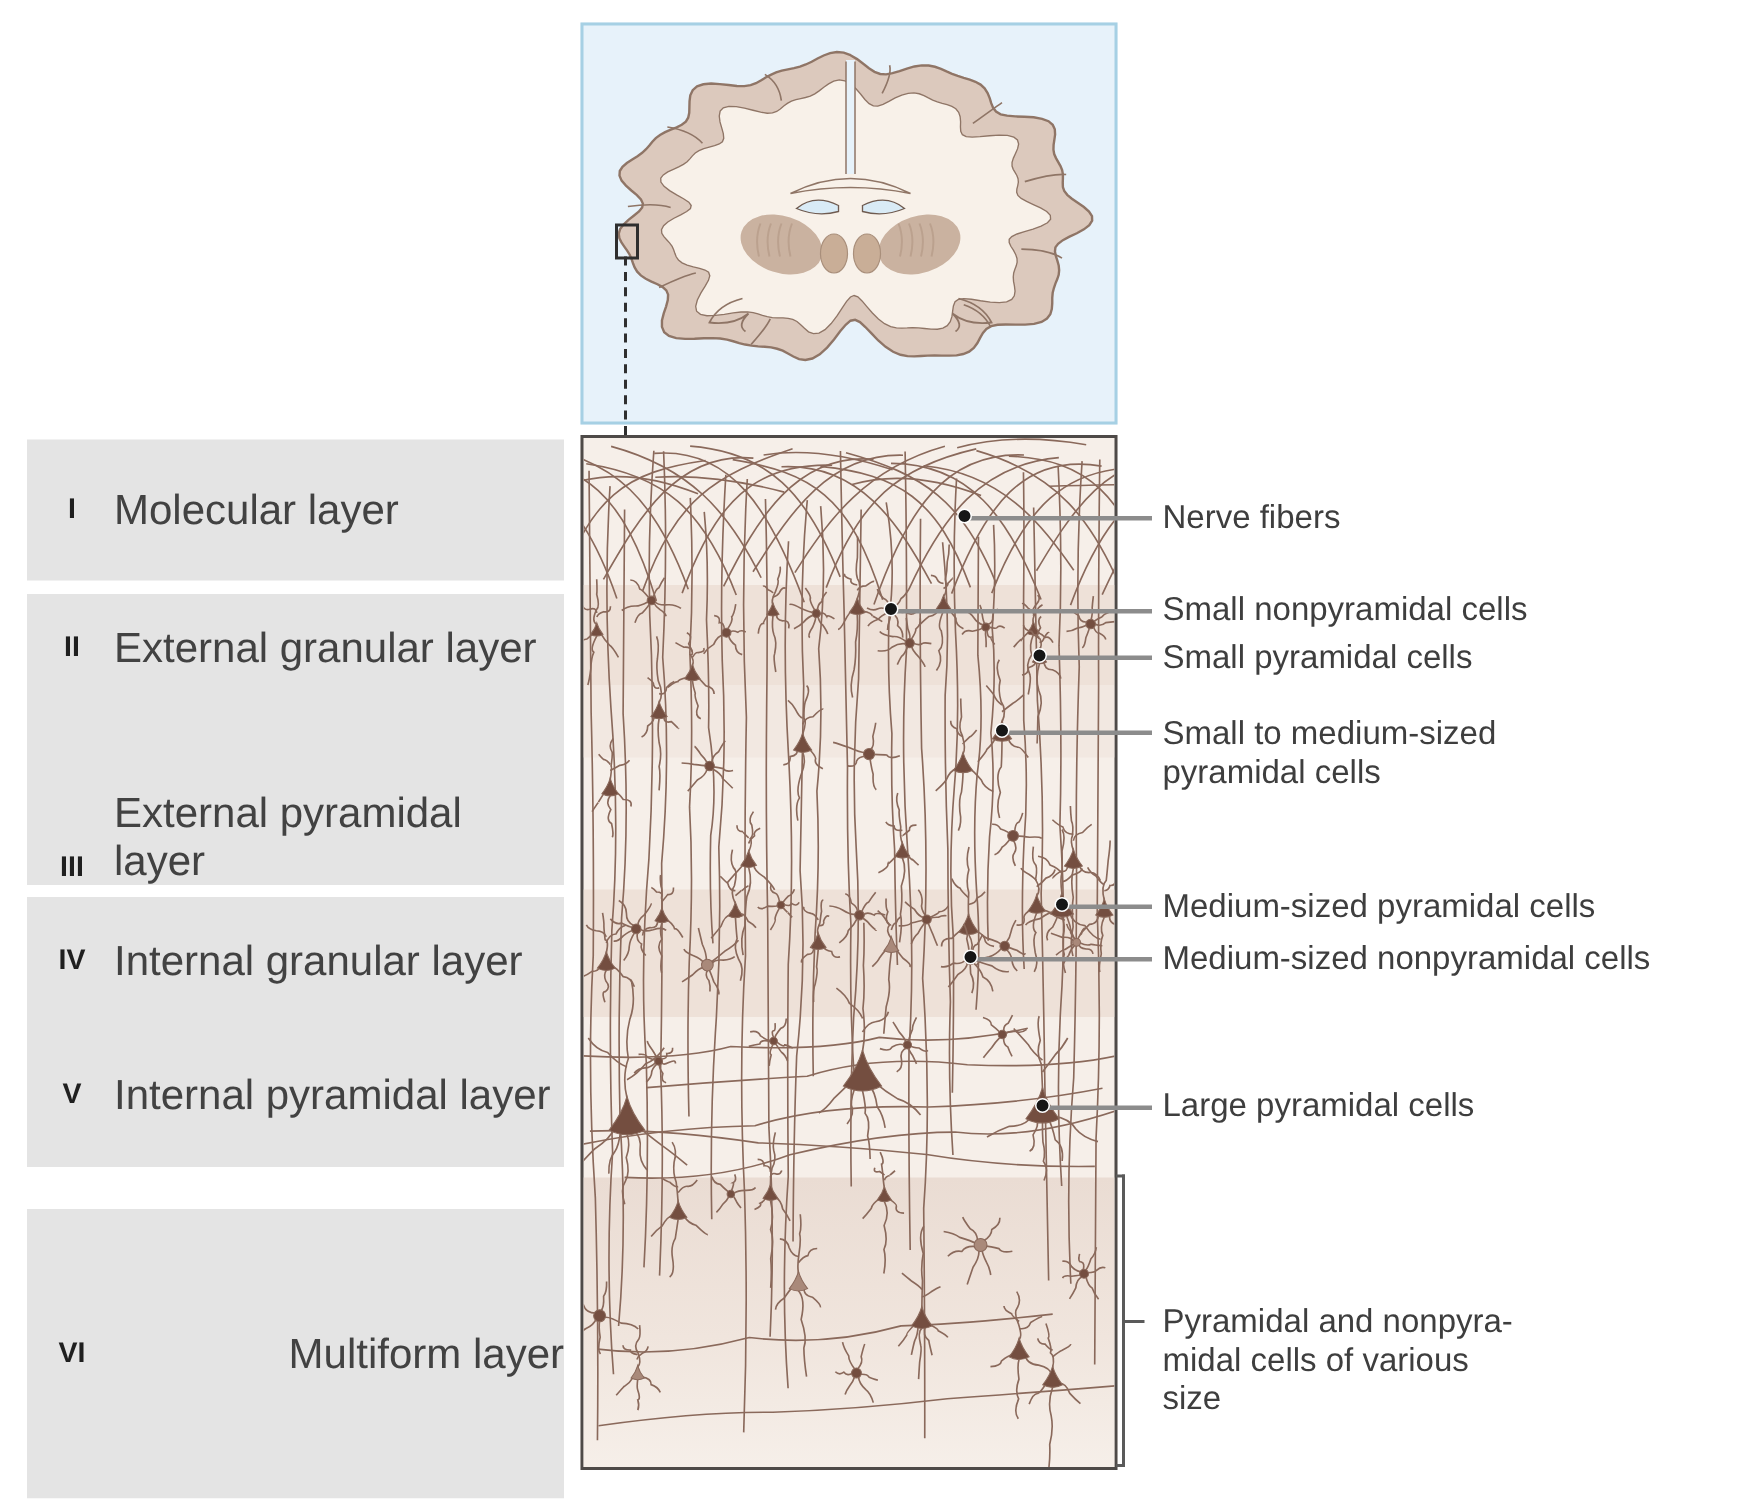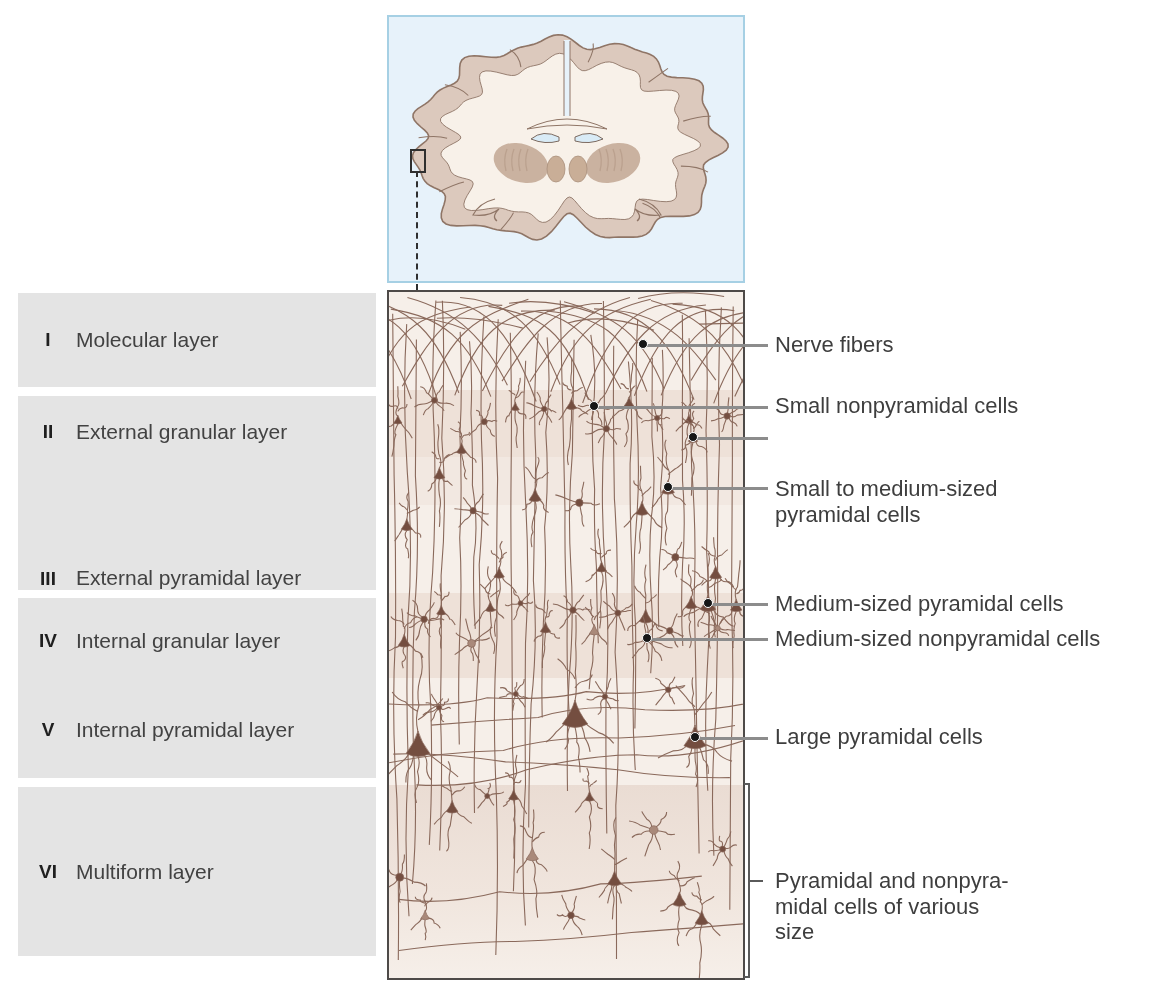--- a/index.html
+++ b/index.html
@@ -17,23 +17,23 @@
   .band{position:absolute;left:0;width:354px;}
   .b2{top:98px;height:67px;background:#eee1d8;}
   .b2s{top:165px;height:48px;background:#f2e8e1;}
   .b4{top:301px;height:85px;background:#eee1d8;}
   .b6{top:493px;height:193px;background:linear-gradient(to bottom,#eadcd3 0%,#f0e5dd 55%,#f6efe9 100%);}
   .panel svg{position:absolute;left:0;top:0;}
 
   
   .row{position:absolute;left:18px;width:358px;background:#e4e4e4;display:flex;align-items:center;}
   .r1{top:293px;height:94px;} .r2{top:396px;height:71px;} .r3{top:461px;height:129px;align-items:flex-end;}
-  .r4{top:598px;height:85px;} .r5{top:682px;height:96px;} .r6{top:787px;height:169px;}
+  .r4{top:598px;height:85px;} .r5{top:682px;height:96px;} .r6{top:806px;height:194px;justify-content:space-between;}
   .num{display:inline-block;margin-left:12px;width:36px;flex:0 0 36px;text-align:center;font-weight:bold;font-size:19px;color:#1f1f1f;}
-  .lname{margin-left:10px;font-size:21px;color:#424242;}
+  .lname{margin-left:10px;font-size:28px;color:#424242;}
 
   
   .lead{position:absolute;height:2.5px;background:#8c8c8c;z-index:6;}
   .dot{position:absolute;width:8px;height:8px;background:#161616;border:1.5px solid #ffffff;border-radius:50%;z-index:7;}
   .bracket{position:absolute;left:744px;top:783px;width:6px;height:195px;border-right:2px solid #5a5a5a;border-top:2px solid #5a5a5a;border-bottom:2px solid #5a5a5a;box-sizing:border-box;z-index:6;}
   .btick{position:absolute;left:750px;top:880px;width:13px;height:2px;background:#5a5a5a;z-index:6;}
 
   
   .ann{position:absolute;left:775px;font-size:22px;line-height:25.5px;color:#3e3e3e;white-space:pre-line;z-index:8;}
   .a1{top:332px;} .a2{top:393px;} .a3{top:425px;} .a4{top:476px;}
@@ -651,20 +651,21 @@
   <div class="dot" style="left:663px;top:482px;"></div>
   <div class="dot" style="left:703px;top:598px;"></div>
   <div class="dot" style="left:642px;top:633px;"></div>
   <div class="dot" style="left:690px;top:732px;"></div>
 
   <div class="bracket"></div>
   <div class="btick"></div>
 
   <div class="ann a1">Nerve fibers</div>
   <div class="ann a2">Small nonpyramidal cells</div>
+  <div class="ann a3">Small pyramidal cells</div>
   <div class="ann a4">Small to medium-sized
 pyramidal cells</div>
   <div class="ann a5">Medium-sized pyramidal cells</div>
   <div class="ann a6">Medium-sized nonpyramidal cells</div>
   <div class="ann a7">Large pyramidal cells</div>
   <div class="ann a8">Pyramidal and nonpyra-
 midal cells of various
 size</div>
 
 </div>

